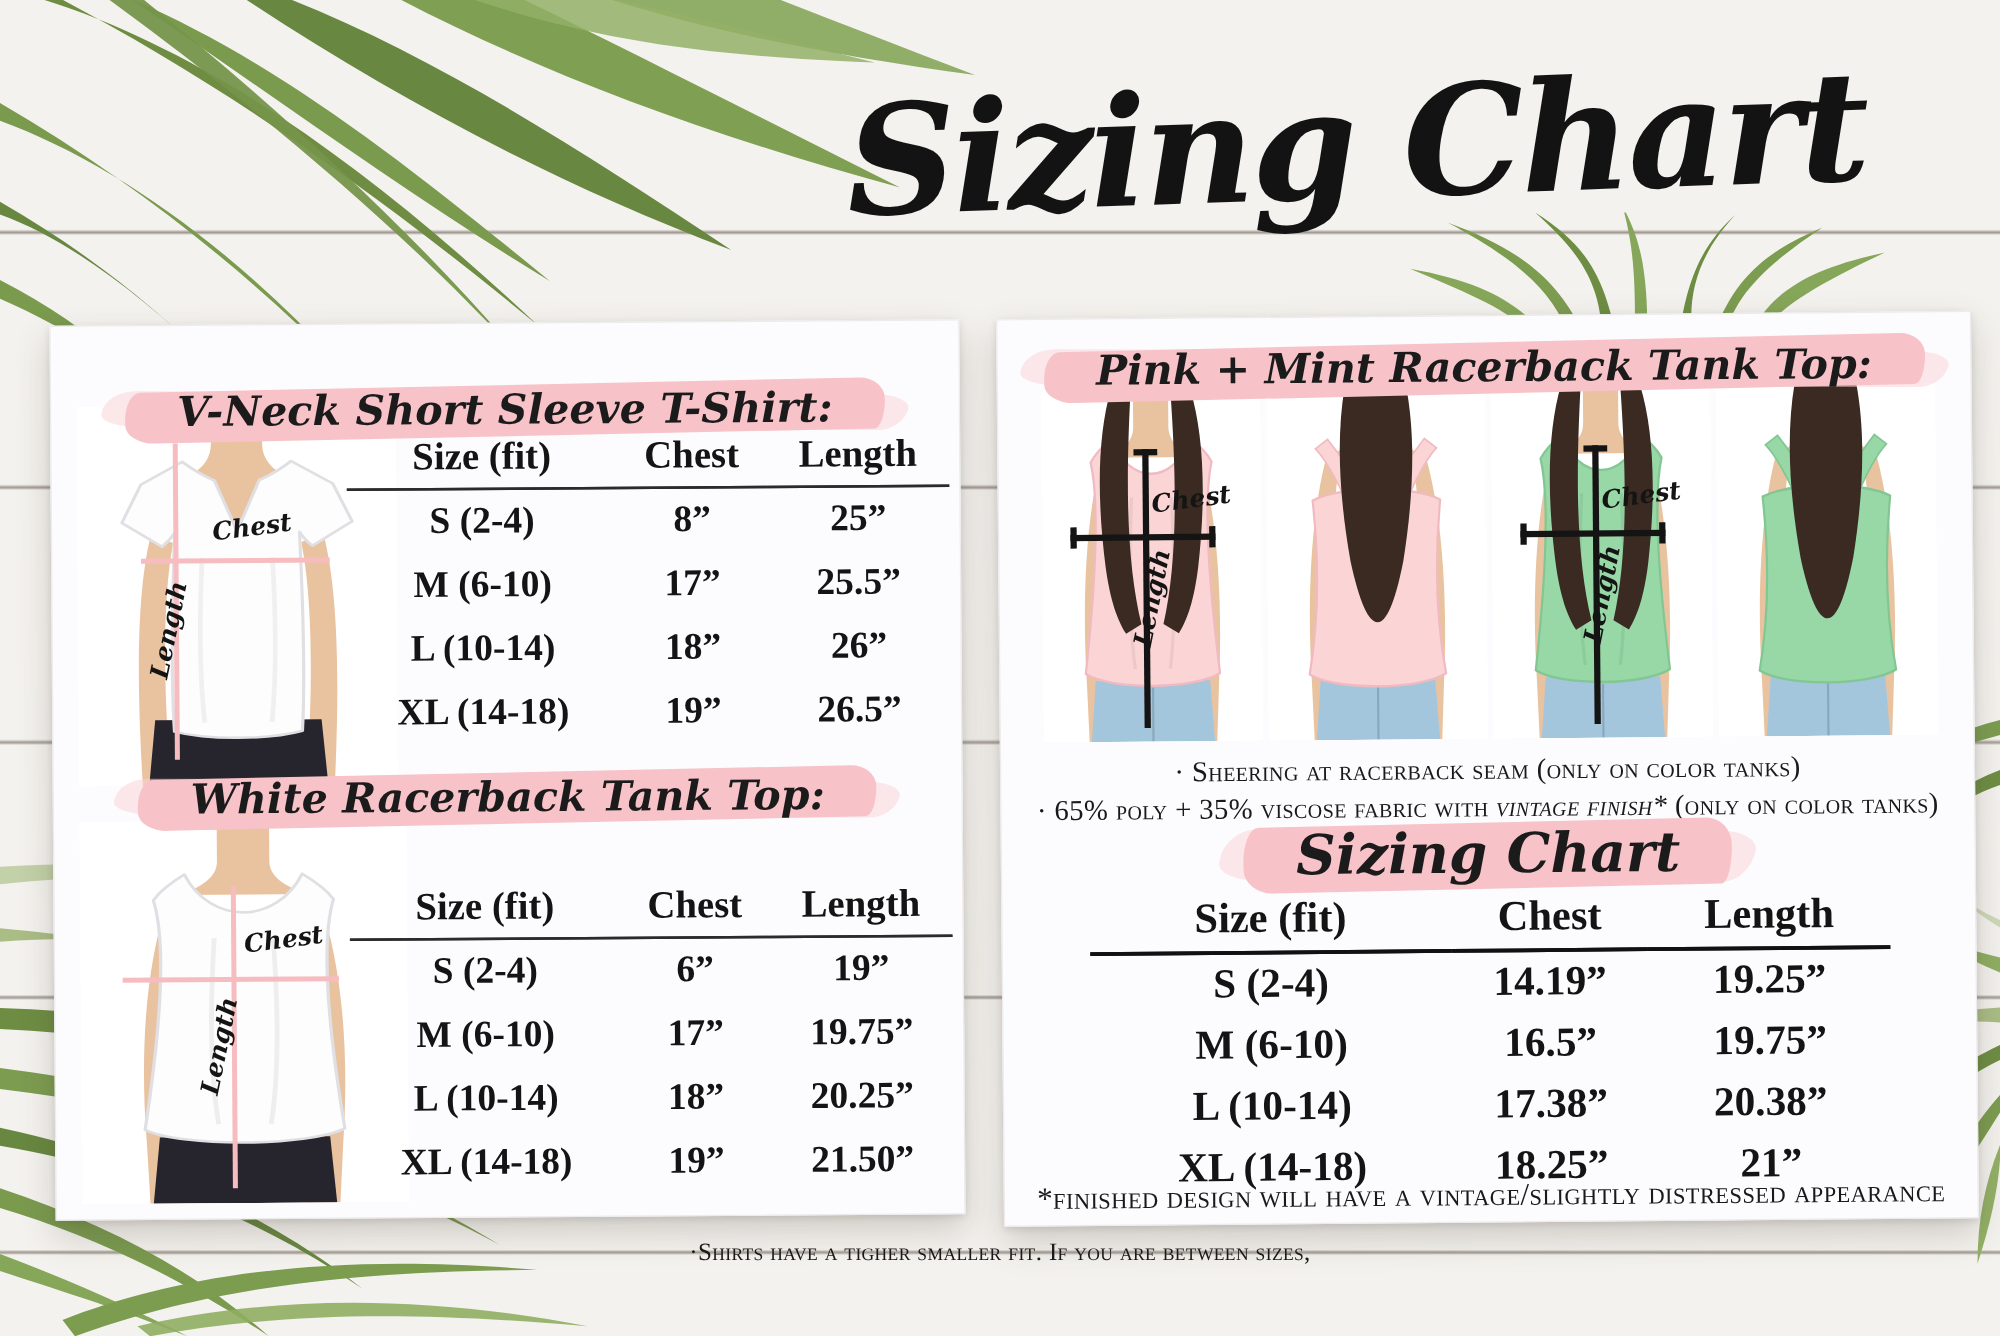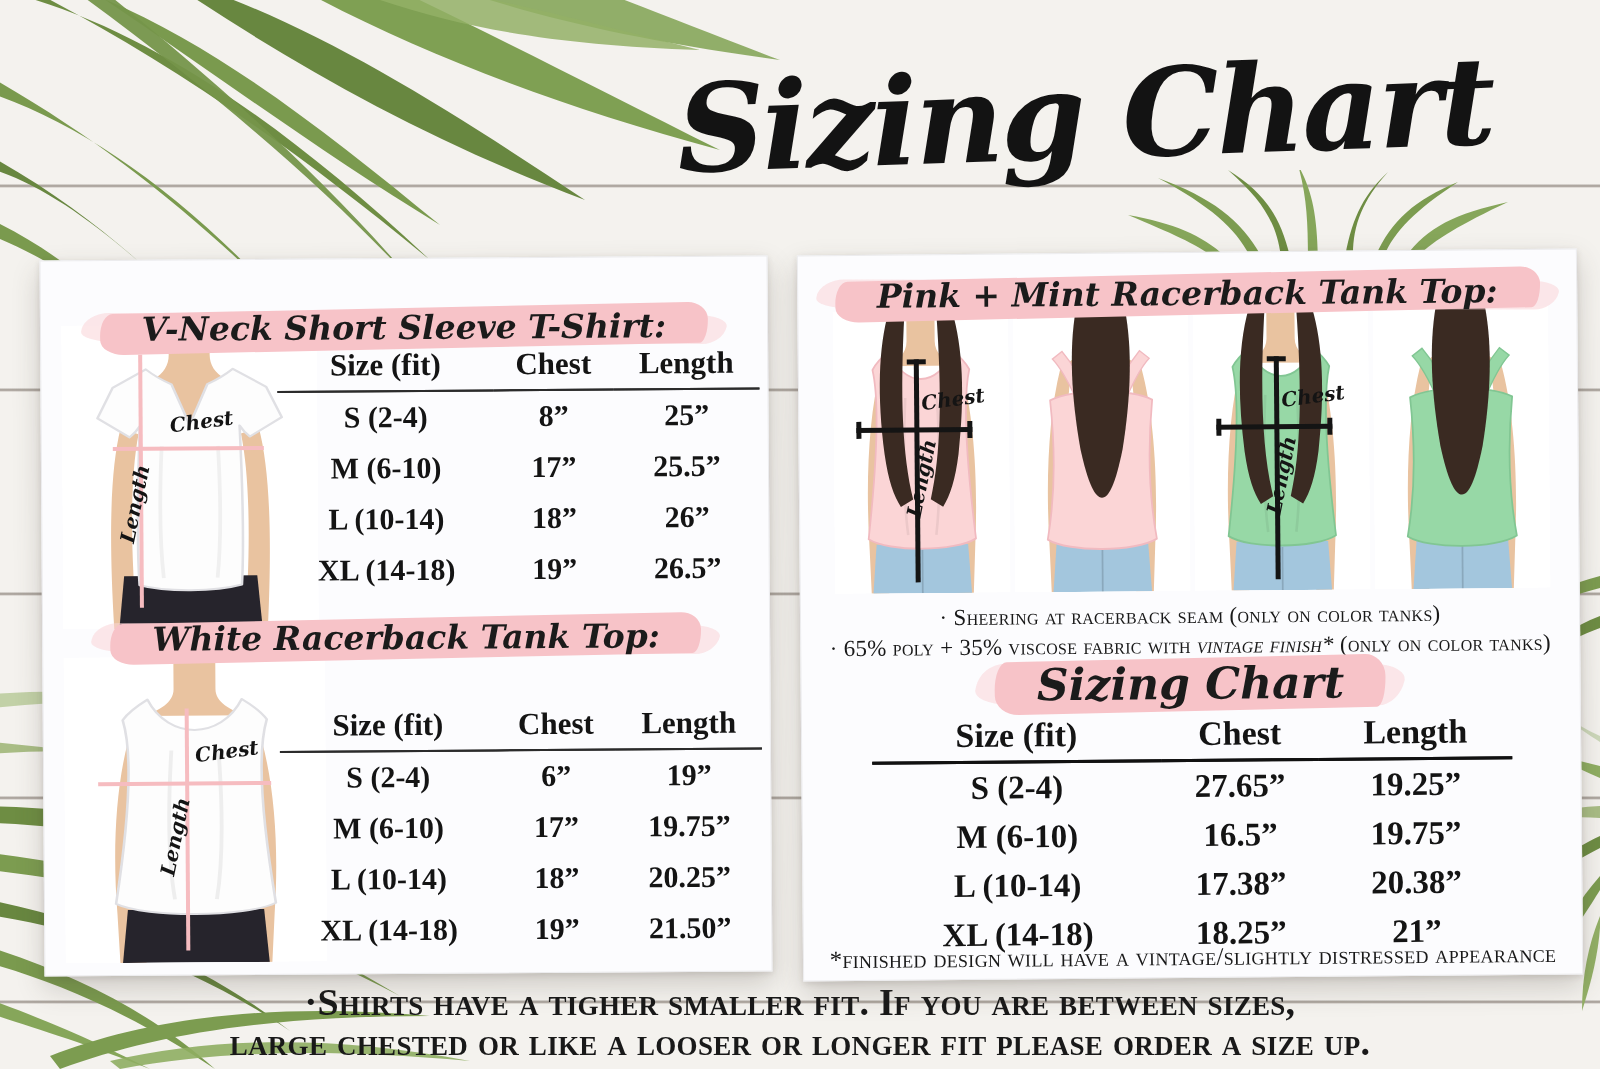--- a/index.html
+++ b/index.html
@@ -66,21 +66,21 @@
   .size-table th:nth-child(3),.size-table td:nth-child(3){width:30%;}
   .right-card .size-table th{font-size:34px;border-bottom:3.5px solid #111;padding-bottom:6px;}
   .right-card .size-table td{font-size:33px;padding:6px 6px 6px;}
   
   .caps{font-family:"Liberation Serif",serif;font-variant:small-caps;color:#191919;letter-spacing:0.3px;}
   .bullets{position:absolute;left:0;right:0;text-align:center;}
   .bullet{font-size:23px;line-height:30px;}
   .ital{font-style:italic;}
   .footnote{position:absolute;left:0;right:0;text-align:center;font-size:25px;}
   .footer{position:absolute;left:100px;width:1400px;top:982px;text-align:center;z-index:2;
-    font-size:38px;line-height:40px;font-weight:bold;}
+    font-size:20px;line-height:40px;}
 </style>
 </head>
 <body>
 
 <svg class="leaf" style="left:0;top:0" width="780" height="290" viewBox="0 0 780 290">
   <g>
     <path d="M-30,-40 C120,30 260,120 430,260 C270,110 120,10 -30,-16 Z" fill="#6e8d43"></path>
     <path d="M30,-50 C170,40 300,140 440,225 C300,110 170,10 30,-26 Z" fill="#7a9a4e"></path>
     <path d="M110,-60 C250,40 400,130 585,200 C420,90 260,-10 110,-36 Z" fill="#688740"></path>
     <path d="M200,-70 C340,20 500,90 720,150 C520,50 350,-40 200,-96 Z" fill="#7fa053"></path>
@@ -337,21 +337,21 @@
     <thead>
         <tr>
           <th>Size (fit)</th>
           <th>Chest</th>
           <th>Length</th>
         </tr>
       </thead>
     <tbody>
         <tr>
           <td>S (2-4)</td>
-          <td>27.65”</td>
+          <td>14.19”</td>
           <td>19.25”</td>
         </tr>
         <tr>
           <td>M (6-10)</td>
           <td>16.5”</td>
           <td>19.75”</td>
         </tr>
         <tr>
           <td>L (10-14)</td>
           <td>17.38”</td>
@@ -363,14 +363,13 @@
           <td>21”</td>
         </tr>
       </tbody>
   </table>
 
   <div class="footnote caps" style="top:690px">*finished design will have a vintage/slightly distressed appearance</div>
 </div>
 
 <div class="footer caps">
   <div>·Shirts have a tigher smaller fit. If you are between sizes,</div>
-  <div>large chested or like a looser or longer fit please order a size up.</div>
 </div>
 
 </body></html>

